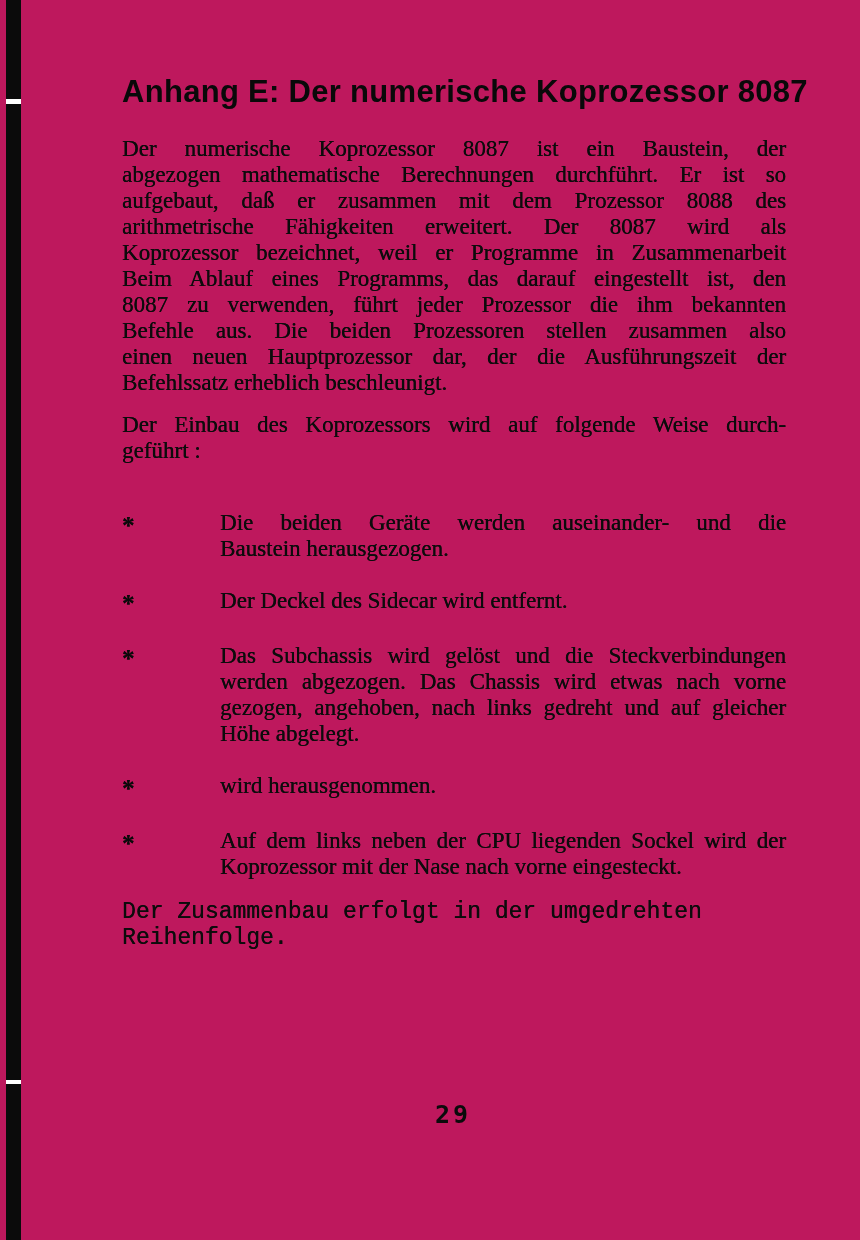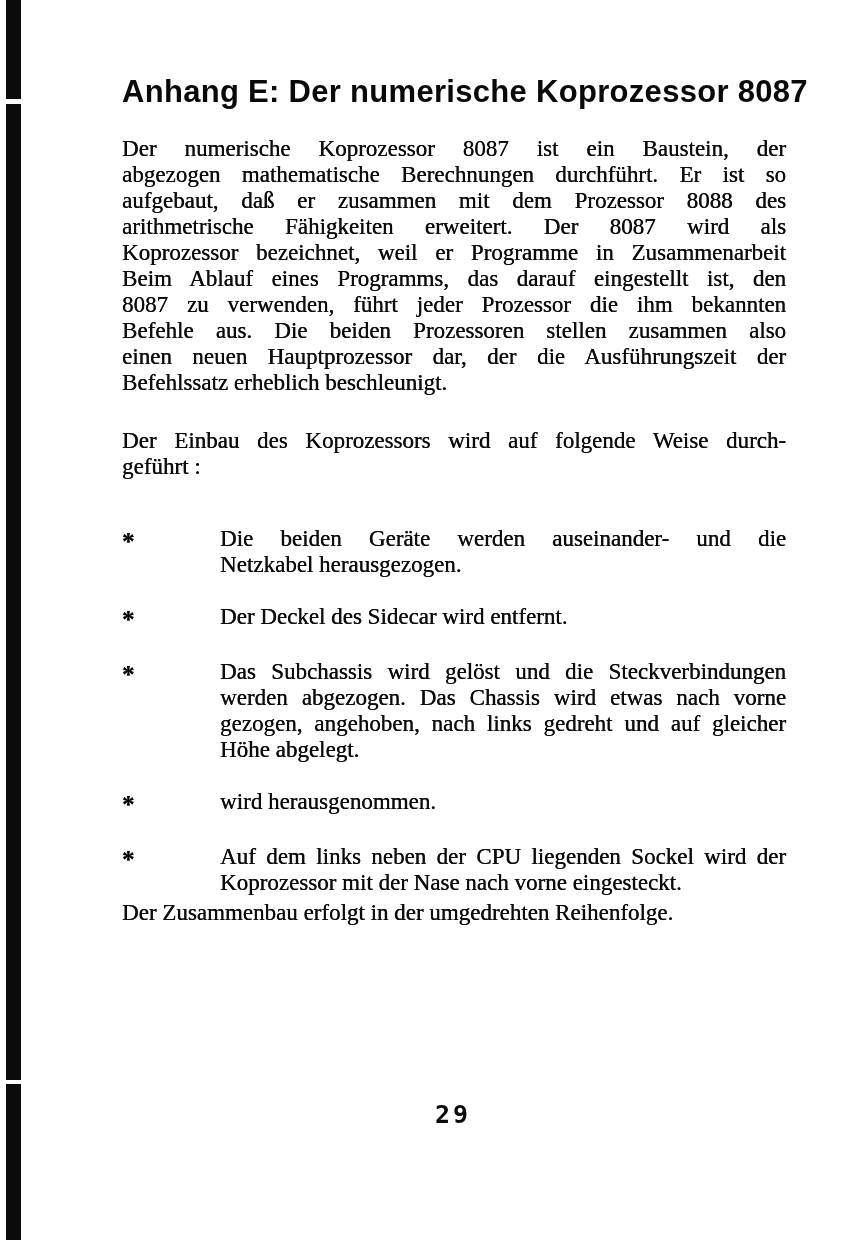--- a/index.html
+++ b/index.html
@@ -1,20 +1,20 @@
 <!DOCTYPE html>
 <html><head>
 <meta charset="utf-8">
 <style>
   html, body { margin: 0; padding: 0; background: #e8e8e8; }
   .page {
     position: relative;
     width: 860px;
     height: 1240px;
-    background: #ffffff;
+    background: #be185d;
     overflow: hidden;
     color: #0a0a0a;
   }
   
   .scan-bar {
     position: absolute;
     left: 6px;
     top: 0;
     width: 15px;
     height: 1240px;
@@ -53,40 +53,40 @@
   .para, .bullet-body, .closing {
     font-family: "Liberation Serif", serif;
     font-size: 23px;
     line-height: 26px;
     color: #0c0c0c;
     text-shadow: 0.35px 0 0 currentColor; 
   }
   .line { min-height: 26px; }
   .line-just { text-align: justify; text-align-last: justify; }
   .line-last { text-align: left; }
-  .para-einbau { margin-top: 32px; }
+  .para-einbau { margin-top: 16px; }
   .bullets {
     margin-top: 46px;
     display: flex;
     flex-direction: column;
     gap: 26px;
   }
   .bullet { display: flex; align-items: flex-start; }
   .marker {
     width: 58px;
     flex: 0 0 58px;
     font-family: "Liberation Serif", serif;
     font-weight: 700;
     font-size: 25px;
     line-height: 26px;
     padding-top: 3px;
     text-shadow: 0.35px 0 0 currentColor;
   }
   .bullet-body { flex: 1 1 auto; margin-left: 40px; }
-  .closing { margin-top: 4px; }
+  .closing { margin-top: 19px; font-family: Liberation Mono, monospace; }
   .pagenum {
     position: absolute;
     left: 413px;
     top: 1100px;
     width: 80px;
     text-align: center;
     font-family: "DejaVu Sans Mono", monospace;
     font-weight: 700;
     font-size: 25px;
     letter-spacing: 3px;
@@ -121,21 +121,21 @@
     <div class="para para-einbau">
         <div class="line line-just">Der Einbau des Koprozessors wird auf folgende Weise durch-</div>
         <div class="line line-last">geführt :</div>
       </div>
 
     <div class="bullets" id="bullets">
         <div class="bullet">
           <span class="marker">*</span>
           <div class="bullet-body">
             <div class="line line-just">Die beiden Geräte werden auseinander- und die</div>
-            <div class="line line-last">Netzkabel herausgezogen.</div>
+            <div class="line line-last">Baustein herausgezogen.</div>
           </div>
         </div>
         <div class="bullet">
           <span class="marker">*</span>
           <div class="bullet-body">
             <div class="line line-last">Der Deckel des Sidecar wird entfernt.</div>
           </div>
         </div>
         <div class="bullet">
           <span class="marker">*</span>

